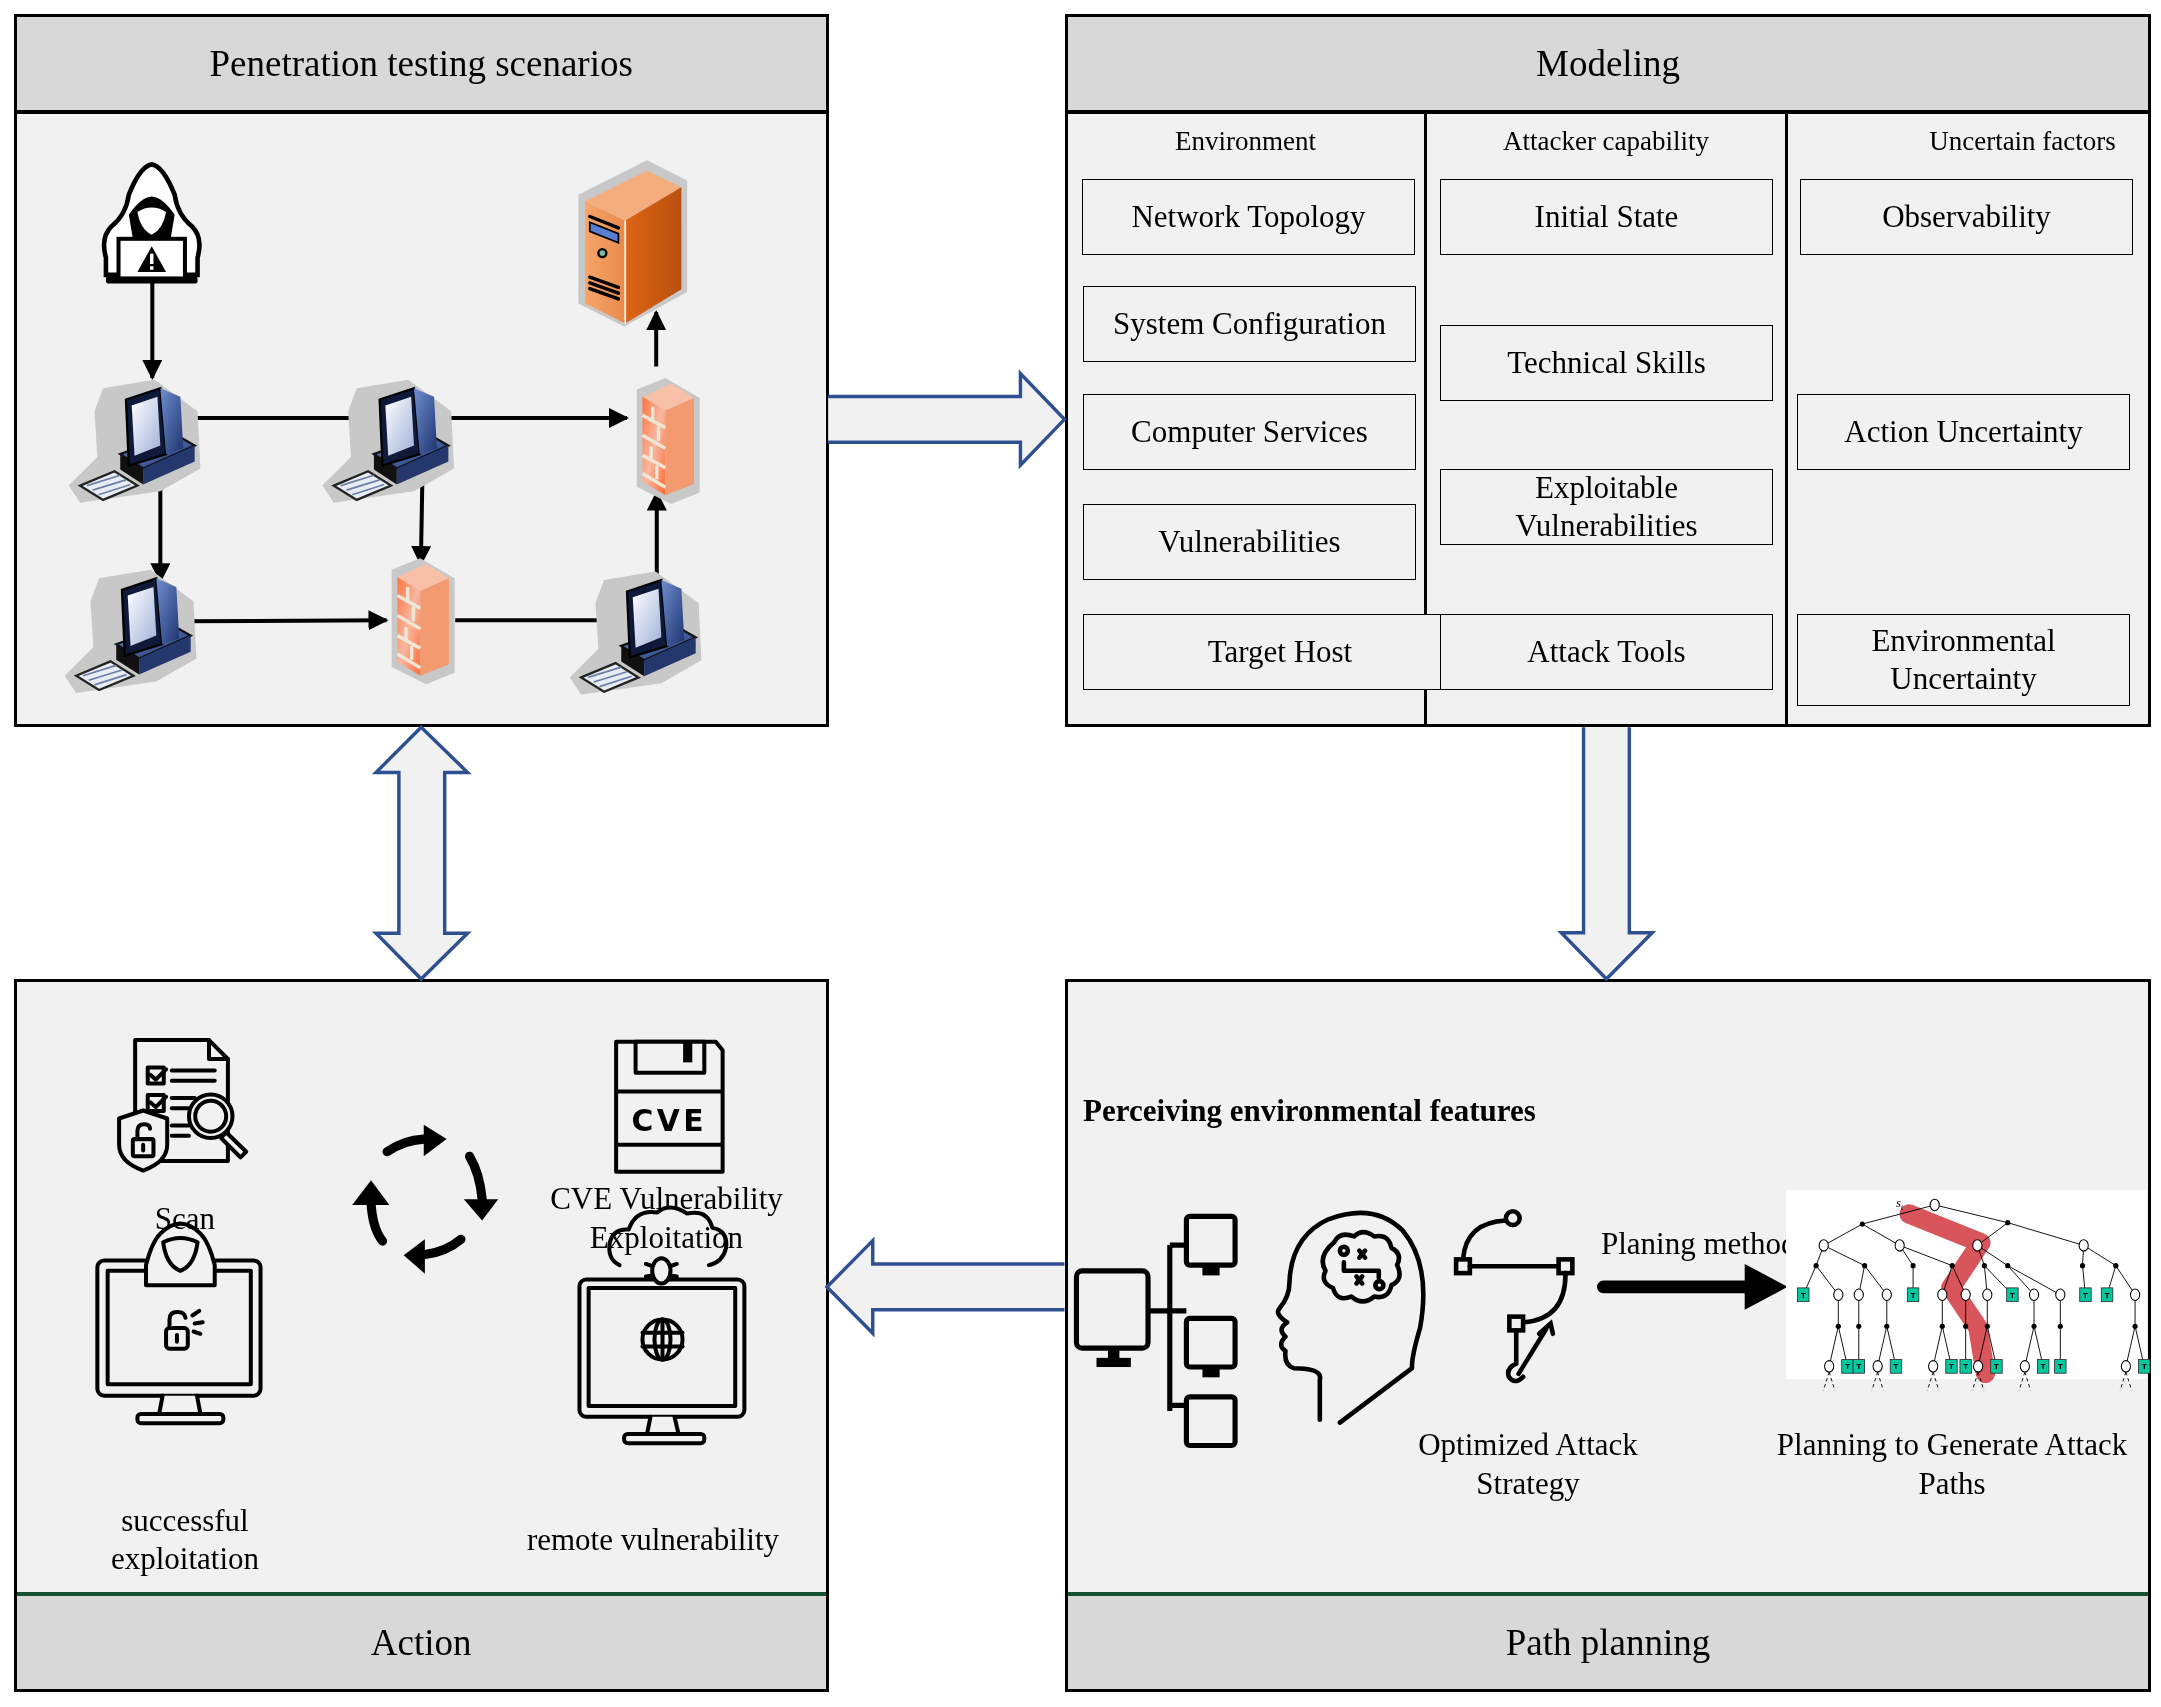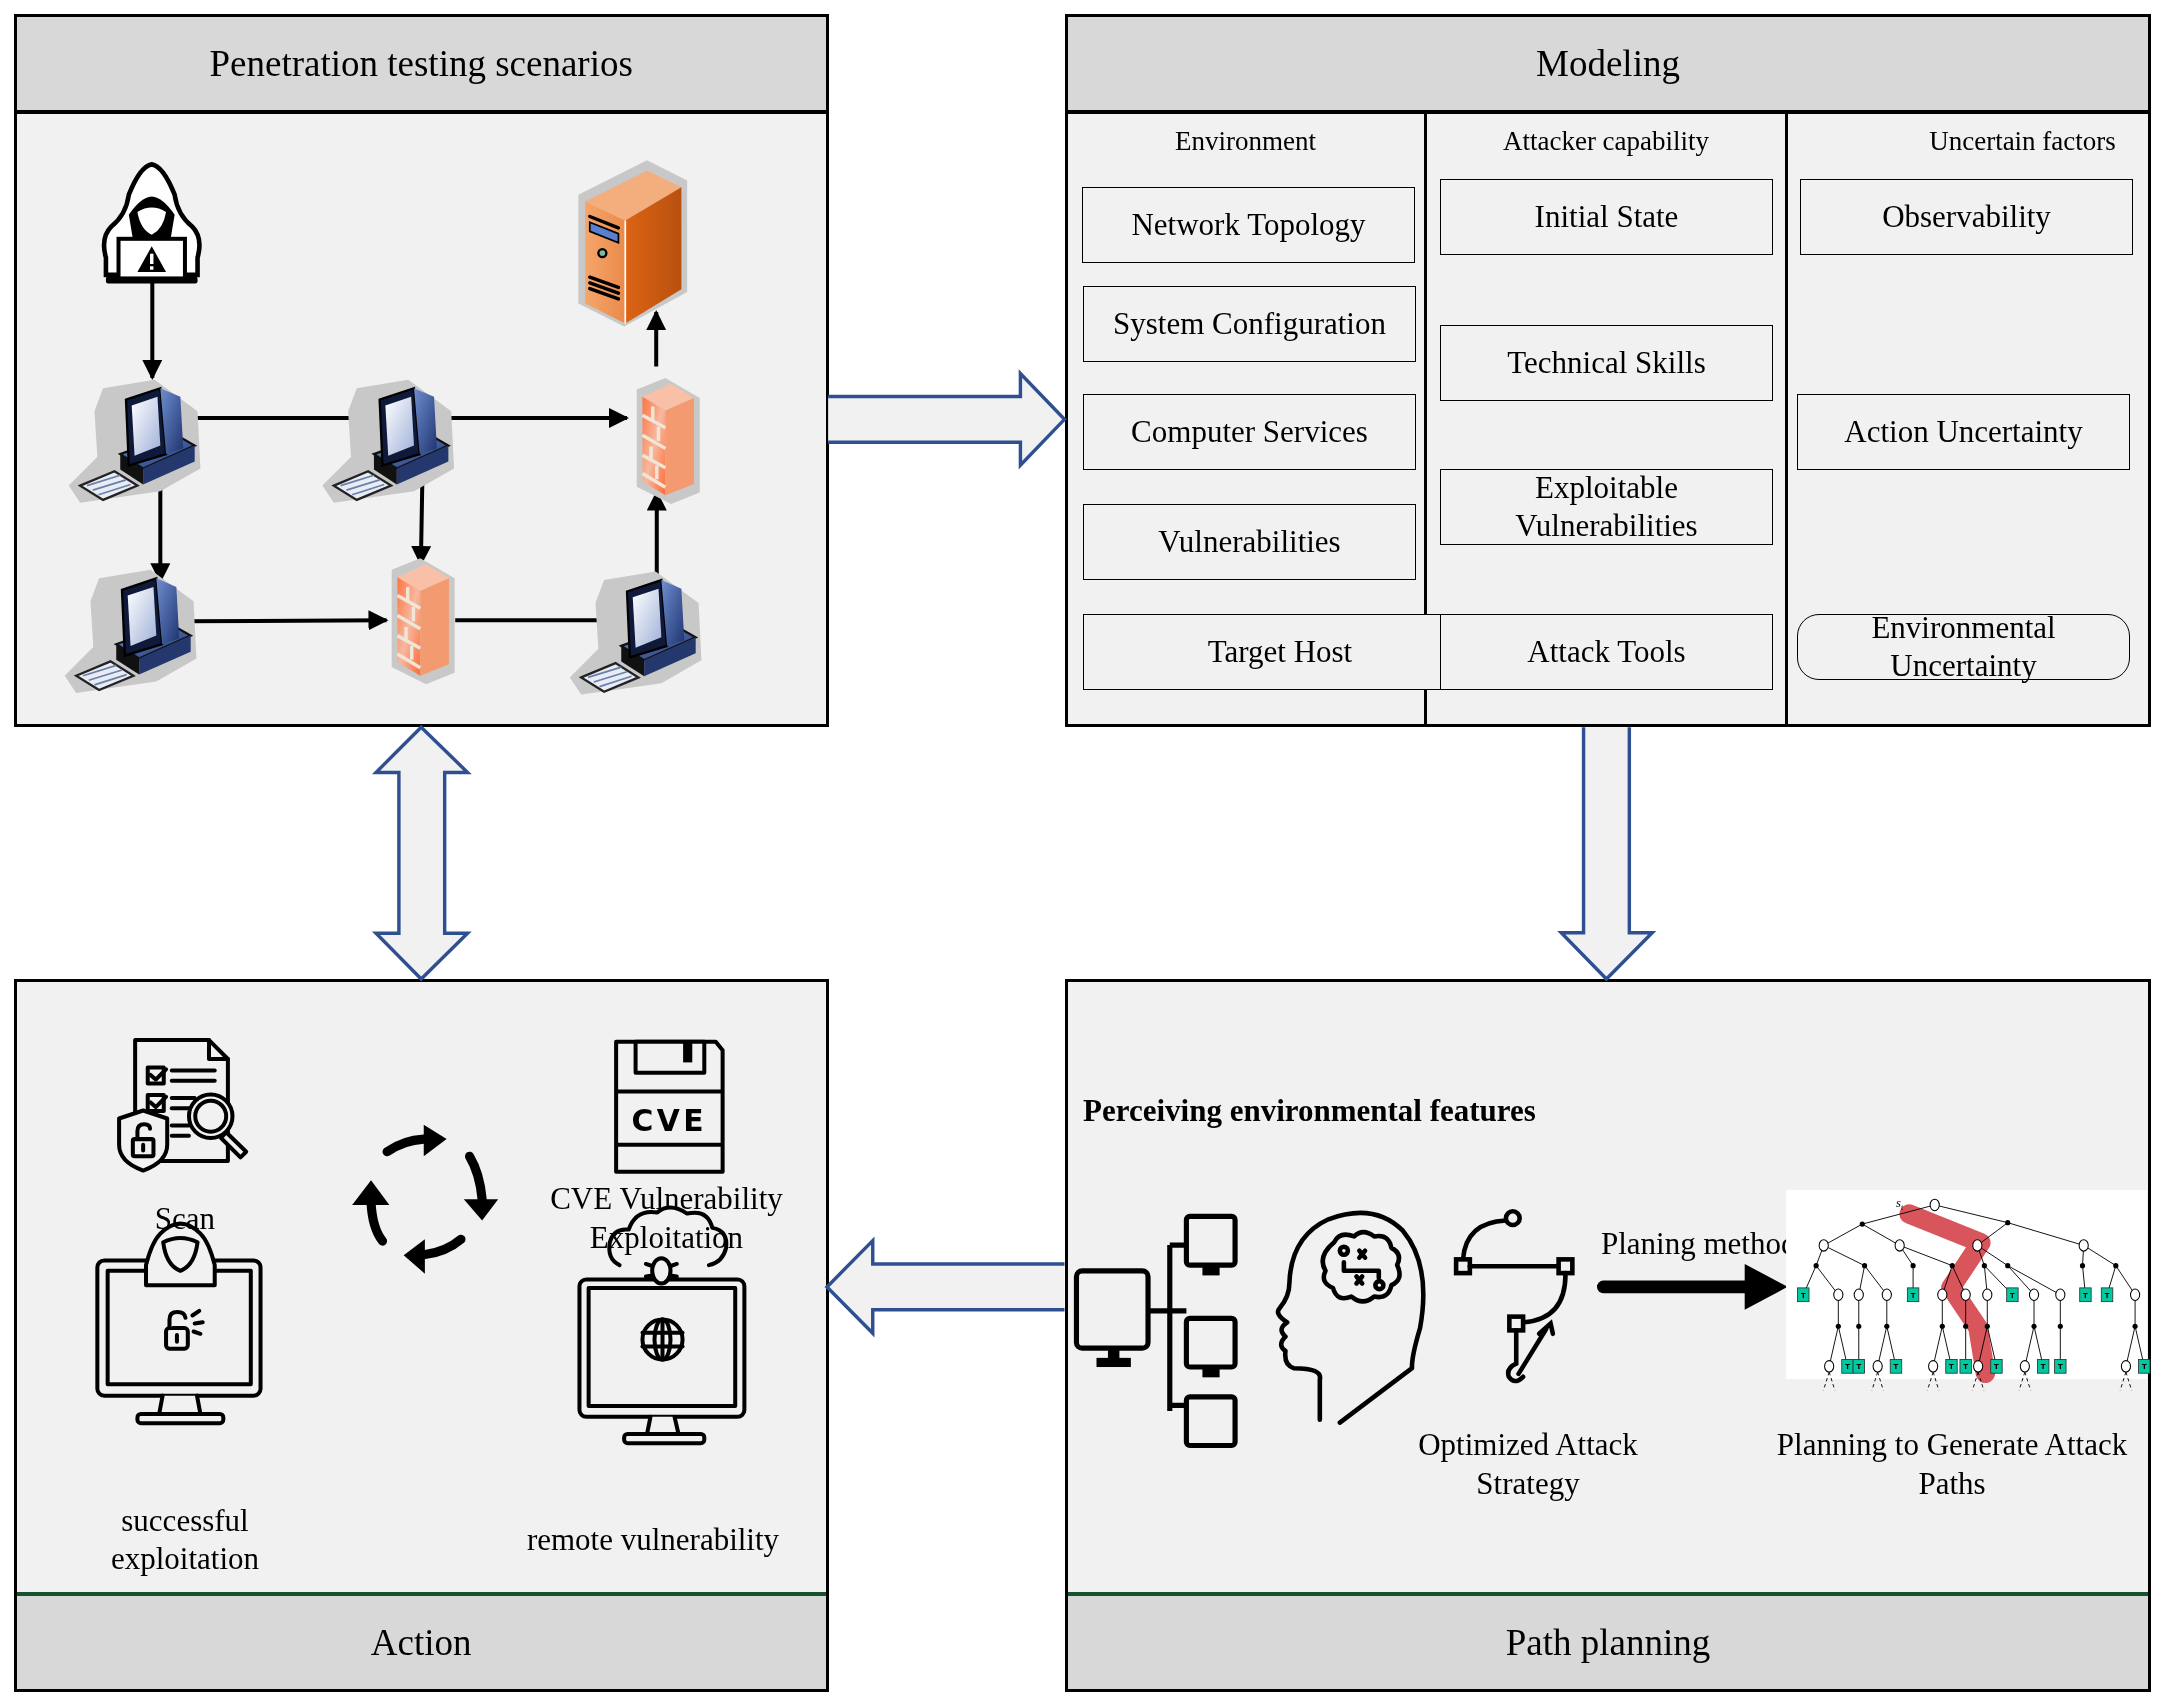--- a/index.html
+++ b/index.html
@@ -135,34 +135,34 @@
 <div class="panel" style="left:1065px; top:13.7px; width:1086px; height:713px;">
   <div class="bar top">Modeling</div>
 </div>
 <div class="col-div" style="left:1424px; top:110px; height:617px;"></div>
 <div class="col-div" style="left:1785px; top:110px; height:617px;"></div>
 
 <div class="col-label" style="left:1068px; width:355px; top:126px;">Environment</div>
 <div class="col-label" style="left:1427px; width:358px; top:126px;">Attacker capability</div>
 <div class="col-label" style="left:1843px; width:359px; top:126px;">Uncertain factors</div>
 
-<div class="box" style="left:1082px; top:179px; width:333px; height:76px;margin-top:8px;">Network Topology</div>
+<div class="box" style="left:1082px; top:179px; width:333px; height:76px;">Network Topology</div>
 <div class="box" style="left:1083px; top:286px; width:333px; height:76px;">System Configuration</div>
 <div class="box" style="left:1083px; top:394px; width:333px; height:76px;">Computer Services</div>
 <div class="box" style="left:1083px; top:504px; width:333px; height:76px;">Vulnerabilities</div>
 <div class="box" style="left:1083px; top:614px; width:394px; height:76px;">Target Host</div>
 
 <div class="box" style="left:1440px; top:179px; width:333px; height:76px;">Initial State</div>
 <div class="box" style="left:1440px; top:325px; width:333px; height:76px;">Technical Skills</div>
 <div class="box" style="left:1440px; top:469px; width:333px; height:76px; padding:0 52px;">Exploitable Vulnerabilities</div>
 <div class="box" style="left:1440px; top:614px; width:333px; height:76px;">Attack Tools</div>
 
 <div class="box" style="left:1800px; top:179px; width:333px; height:76px;">Observability</div>
 <div class="box" style="left:1797px; top:394px; width:333px; height:76px;">Action Uncertainty</div>
-<div class="box" style="left:1797px; top:614px; width:333px; height:66px; padding:0 116px;border-radius:22px;">Environmental Uncertainty</div>
+<div class="box" style="left:1797px; top:614px; width:333px; height:92px; padding:0 116px;">Environmental Uncertainty</div>
 
 <div class="panel" style="left:13.7px; top:979px; width:815px; height:713px;">
   <div class="bar bottom">Action</div>
 </div>
 
 <svg style="left:0; top:973px; width:836px; height:630px;" viewBox="0 0 1460 1100">
 
   <g fill="none" stroke="#000" stroke-width="7" stroke-linejoin="round" stroke-linecap="round">
     <path d="M236,117 L365,117 L398,150 L398,328 L236,328 z" fill="#f1f1f1"></path>
     <path d="M365,117 L365,150 L398,150"></path>

